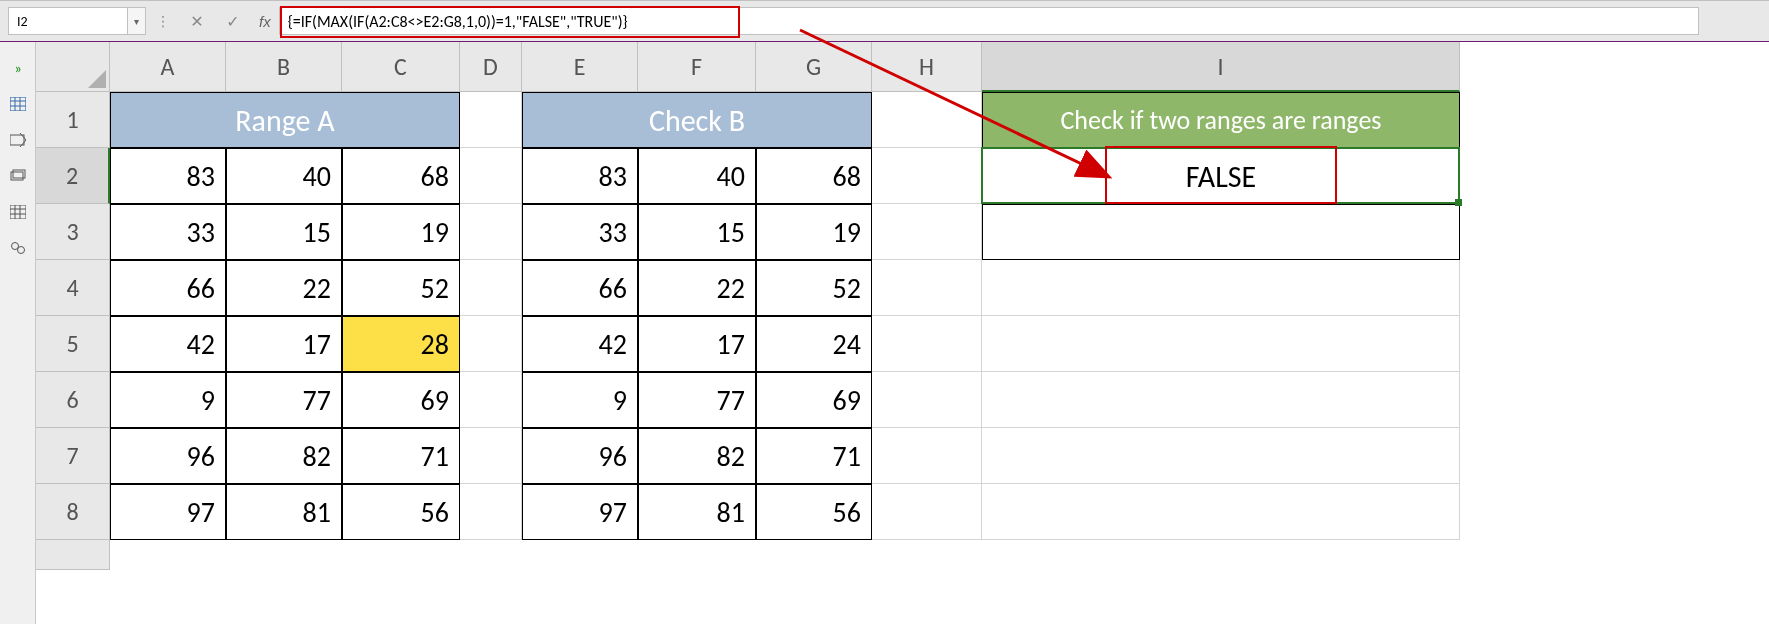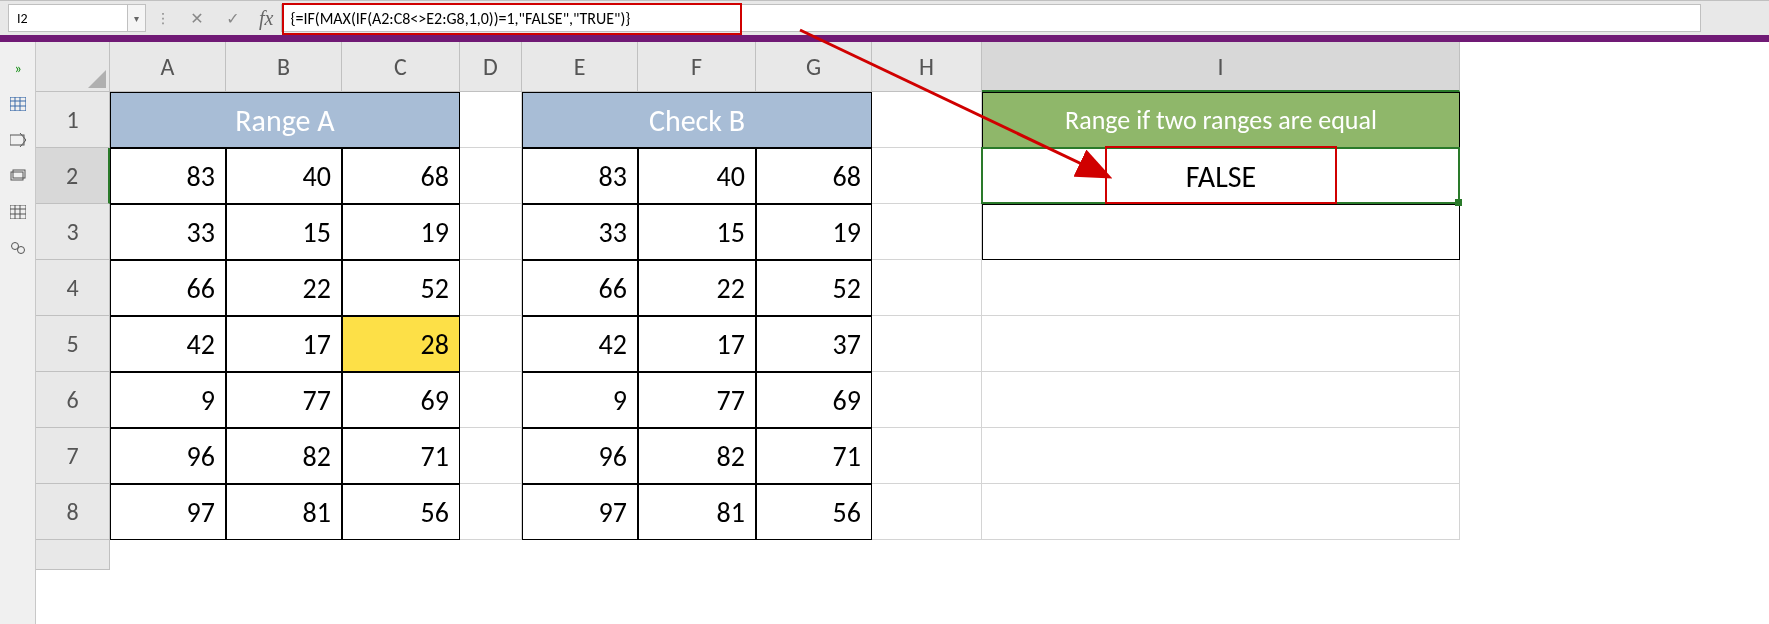--- a/index.html
+++ b/index.html
@@ -11,21 +11,21 @@
   height: 624px;
   position: relative;
 }
 
 
 .formula-bar-area {
   background: #e8e8e8;
   height: 42px;
   display: flex;
   align-items: center;
-  border-bottom: 7px solid #701a75;
+  border-bottom: 1px solid #701a75;
   border-top: 1px solid #c0c0c0;
 }
 .name-box {
   width: 120px;
   height: 28px;
   background: white;
   margin-left: 8px;
   border: 1px solid #c0c0c0;
   display: flex;
   align-items: center;
@@ -55,23 +55,23 @@
   height: 28px;
   display: flex;
   align-items: center;
   justify-content: center;
   color: #888;
   font-size: 16px;
   margin: 0 4px;
 }
 .fx-label {
   font-style: italic;
-  font-family: Liberation Serif, serif;
+  font-family: Liberation Sans, sans-serif;
   color: #666;
-  font-size: 20px;
+  font-size: 15px;
   margin: 4px 8px;
 }
 .formula-input {
   flex: 1;
   height: 28px;
   background: white;
   border: 1px solid #c0c0c0;
   display: flex;
   align-items: center;
   padding-left: 8px;
@@ -389,21 +389,21 @@
       <div class="cell " style="left: 116px; top: 392px; width: 116px; height: 56px;"></div>
       <div class="cell " style="left: 232px; top: 392px; width: 118px; height: 56px;"></div>
       <div class="cell " style="left: 350px; top: 392px; width: 62px; height: 56px;"></div>
       <div class="cell " style="left: 412px; top: 392px; width: 116px; height: 56px;"></div>
       <div class="cell " style="left: 528px; top: 392px; width: 118px; height: 56px;"></div>
       <div class="cell " style="left: 646px; top: 392px; width: 116px; height: 56px;"></div>
       <div class="cell " style="left: 762px; top: 392px; width: 110px; height: 56px;"></div>
       <div class="cell " style="left: 872px; top: 392px; width: 478px; height: 56px;"></div>
       <div class="cell header-a tbl-border" style="left: 0px; top: 0px; width: 350px; height: 56px;">Range A</div>
       <div class="cell header-b tbl-border" style="left: 412px; top: 0px; width: 350px; height: 56px;">Check B</div>
-      <div class="cell header-i tbl-border" style="left: 872px; top: 0px; width: 478px; height: 56px;">Range if two ranges are equal</div>
+      <div class="cell header-i tbl-border" style="left: 872px; top: 0px; width: 478px; height: 56px;">Check if two ranges are ranges</div>
       <div class="cell tbl-border" style="left: 0px; top: 56px; width: 116px; height: 56px;">83</div>
       <div class="cell tbl-border" style="left: 116px; top: 56px; width: 116px; height: 56px;">40</div>
       <div class="cell tbl-border" style="left: 232px; top: 56px; width: 118px; height: 56px;">68</div>
       <div class="cell tbl-border" style="left: 0px; top: 112px; width: 116px; height: 56px;">33</div>
       <div class="cell tbl-border" style="left: 116px; top: 112px; width: 116px; height: 56px;">15</div>
       <div class="cell tbl-border" style="left: 232px; top: 112px; width: 118px; height: 56px;">19</div>
       <div class="cell tbl-border" style="left: 0px; top: 168px; width: 116px; height: 56px;">66</div>
       <div class="cell tbl-border" style="left: 116px; top: 168px; width: 116px; height: 56px;">22</div>
       <div class="cell tbl-border" style="left: 232px; top: 168px; width: 118px; height: 56px;">52</div>
       <div class="cell tbl-border" style="left: 0px; top: 224px; width: 116px; height: 56px;">42</div>
@@ -422,21 +422,21 @@
       <div class="cell tbl-border" style="left: 528px; top: 56px; width: 118px; height: 56px;">40</div>
       <div class="cell tbl-border" style="left: 646px; top: 56px; width: 116px; height: 56px;">68</div>
       <div class="cell tbl-border" style="left: 412px; top: 112px; width: 116px; height: 56px;">33</div>
       <div class="cell tbl-border" style="left: 528px; top: 112px; width: 118px; height: 56px;">15</div>
       <div class="cell tbl-border" style="left: 646px; top: 112px; width: 116px; height: 56px;">19</div>
       <div class="cell tbl-border" style="left: 412px; top: 168px; width: 116px; height: 56px;">66</div>
       <div class="cell tbl-border" style="left: 528px; top: 168px; width: 118px; height: 56px;">22</div>
       <div class="cell tbl-border" style="left: 646px; top: 168px; width: 116px; height: 56px;">52</div>
       <div class="cell tbl-border" style="left: 412px; top: 224px; width: 116px; height: 56px;">42</div>
       <div class="cell tbl-border" style="left: 528px; top: 224px; width: 118px; height: 56px;">17</div>
-      <div class="cell tbl-border" style="left: 646px; top: 224px; width: 116px; height: 56px;">37</div>
+      <div class="cell tbl-border" style="left: 646px; top: 224px; width: 116px; height: 56px;">24</div>
       <div class="cell tbl-border" style="left: 412px; top: 280px; width: 116px; height: 56px;">9</div>
       <div class="cell tbl-border" style="left: 528px; top: 280px; width: 118px; height: 56px;">77</div>
       <div class="cell tbl-border" style="left: 646px; top: 280px; width: 116px; height: 56px;">69</div>
       <div class="cell tbl-border" style="left: 412px; top: 336px; width: 116px; height: 56px;">96</div>
       <div class="cell tbl-border" style="left: 528px; top: 336px; width: 118px; height: 56px;">82</div>
       <div class="cell tbl-border" style="left: 646px; top: 336px; width: 116px; height: 56px;">71</div>
       <div class="cell tbl-border" style="left: 412px; top: 392px; width: 116px; height: 56px;">97</div>
       <div class="cell tbl-border" style="left: 528px; top: 392px; width: 118px; height: 56px;">81</div>
       <div class="cell tbl-border" style="left: 646px; top: 392px; width: 116px; height: 56px;">56</div>
       <div class="cell tbl-border center falsecell" style="left: 872px; top: 56px; width: 478px; height: 56px;">FALSE</div>

